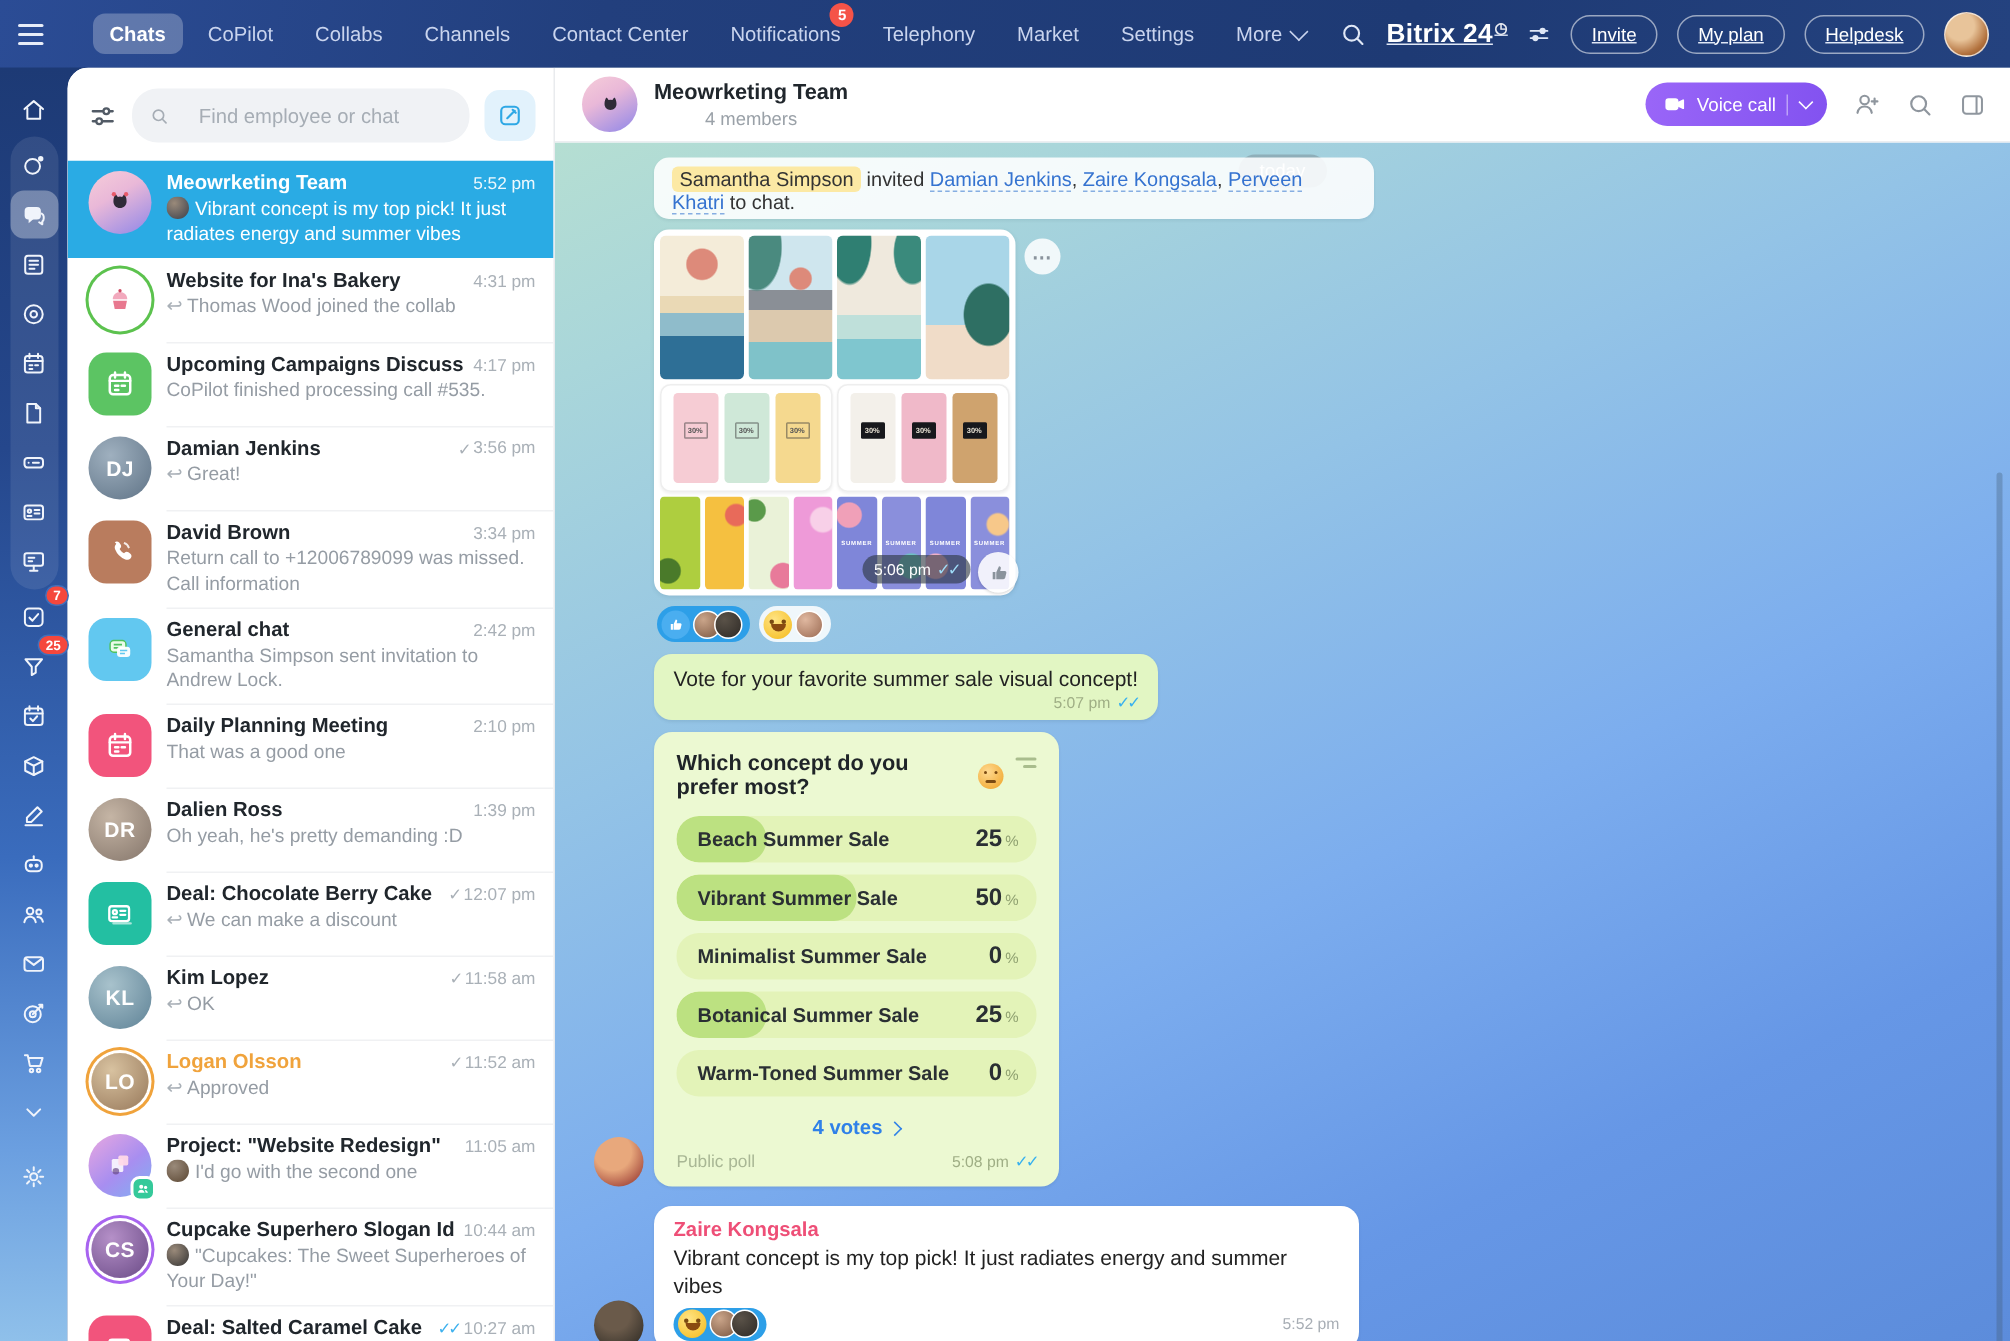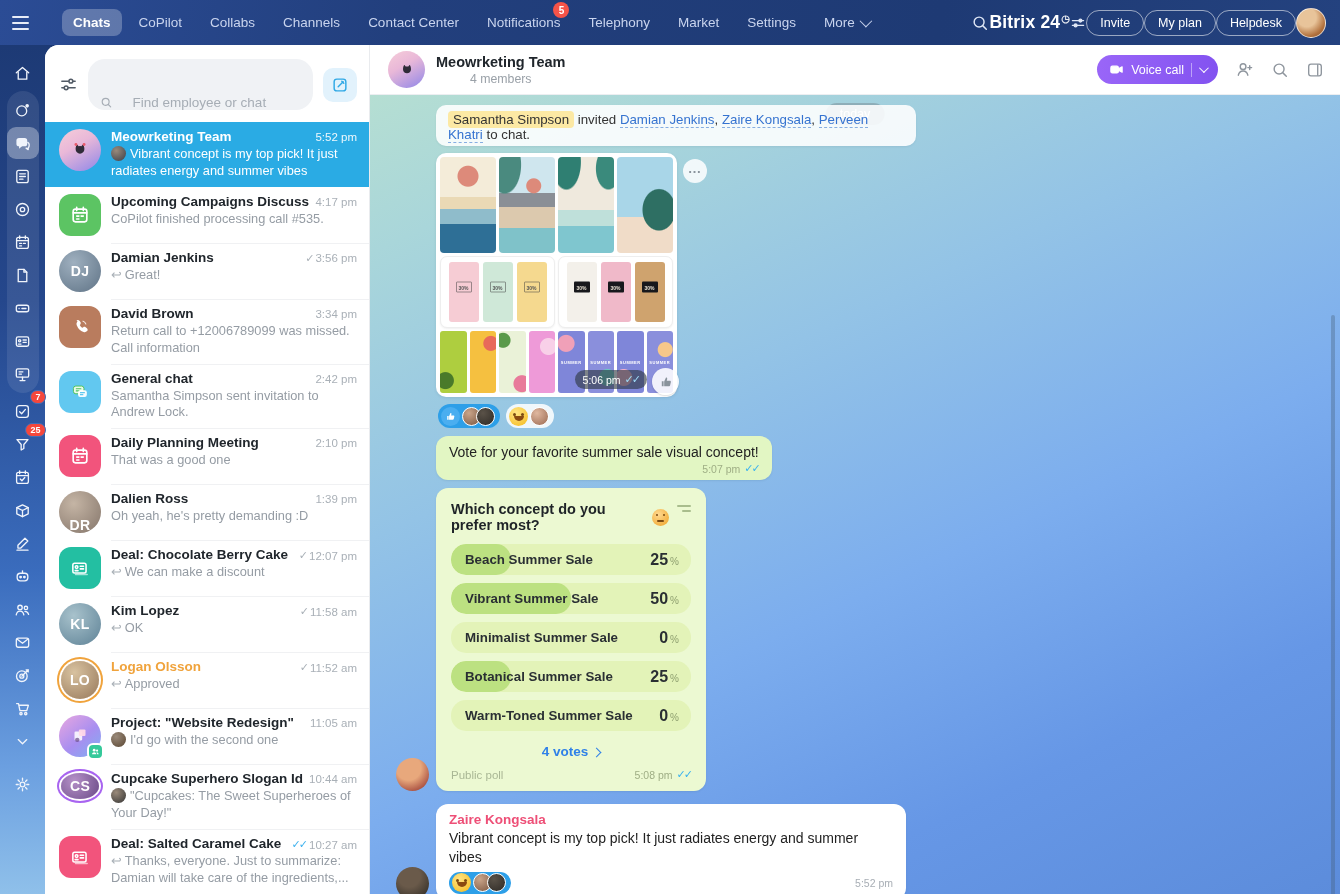--- a/index.html
+++ b/index.html
@@ -7,21 +7,21 @@
 
   
   .topbar { height:45px; background:linear-gradient(100deg,#2b4c95 0%,#223f7d 30%,#1e3a74 70%,#24427f 100%); display:flex; align-items:center; padding:0 14px 0 12px; position:relative; z-index:5; }
   .burger { width:26px; height:26px; display:flex; flex-direction:column; justify-content:center; gap:4px; margin-right:24px; cursor:pointer; }
   .burger i { display:block; height:2px; width:17px; background:#e8edf8; border-radius:2px; }
   .nav { display:flex; align-items:center; gap:6px; }
   .nav-item { position:relative; color:#c9d4ee; font-size:13.5px; padding:6px 11px; border-radius:8px; white-space:nowrap; cursor:pointer; display:flex; align-items:center; gap:5px; }
   .nav-item.active { background:rgba(255,255,255,.26); color:#fff; font-weight:bold; }
   .nav-badge { position:absolute; top:-7px; right:2px; background:#f55348; color:#fff; font-size:10px; font-weight:bold; min-width:16px; height:16px; border-radius:9px; display:flex; align-items:center; justify-content:center; padding:0 4px; }
   .nav-chev { width:9px; height:9px; border-right:1.6px solid #c9d4ee; border-bottom:1.6px solid #c9d4ee; transform:rotate(45deg) translateY(-2px); }
-  .top-right { margin-left:auto; display:flex; align-items:center; color:#dfe7f6; }
+  .top-right { margin-left:auto; display:flex; align-items:center; gap:13px; color:#dfe7f6;text-decoration:underline; }
   .brand { display:flex; align-items:flex-start; color:#fff; font-size:17.5px; font-weight:bold; letter-spacing:.2px; gap:1px; }
   .brand .clock { font-size:10px; margin-top:1px; opacity:.9; }
   .pillbtn { border:1px solid rgba(255,255,255,.55); color:#fff; font-size:12.5px; padding:5px 13px; border-radius:15px; cursor:pointer; white-space:nowrap; }
   .avatar-top { width:30px; height:30px; border-radius:50%; background:radial-gradient(circle at 35% 30%,#e8c49a 0 35%,#b2713d 70%,#7c4a22 100%); border:1.5px solid rgba(255,255,255,.7); cursor:pointer; }
   .ico { display:inline-flex; align-items:center; justify-content:center; }
 
   
   .app { display:flex; height:849px; }
   .rail { width:45px; background:linear-gradient(180deg,#1d3a75 0%,#25478c 30%,#3a6cbd 62%,#6b9fe0 85%,#8fc0ea 100%); display:flex; flex-direction:column; align-items:center; padding-top:12px; flex:none; }
   .rail-btn { width:32px; height:32px; border-radius:9px; display:flex; align-items:center; justify-content:center; color:#f0f4fb; position:relative; cursor:pointer; flex:none; }
@@ -30,21 +30,21 @@
   .rail-badge { position:absolute; top:-5px; right:-7px; background:#f5473c; color:#fff; font-size:9px; font-weight:bold; border-radius:8px; padding:1px 4px; border:1.5px solid #3f6fba; }
   .rail-col { display:flex; flex-direction:column; align-items:center; gap:1px; }
   .rail-gear { margin-top:11px; }
 
   .sheet { flex:1; display:flex; border-top-left-radius:14px; overflow:hidden; background:#fff; }
 
   
   .chatlist { width:325px; flex:none; background:#fff; border-right:1px solid #e9ebee; display:flex; flex-direction:column; }
   .cl-head { display:flex; align-items:center; gap:10px; padding:14px 12px 12px 14px; }
   .filter-ic { color:#525b66; cursor:pointer; display:flex; }
-  .search { flex:1; background:#f0f2f5; border-radius:17px; height:51px; display:flex; align-items:flex-end; padding:0 12px; gap:20px; color:#a6adb5; cursor:text; }
+  .search { flex:1; background:#f0f2f5; border-radius:17px; height:36px; display:flex; align-items:center; padding:0 12px; gap:20px; color:#a6adb5; cursor:text; }
   .search input { border:none; outline:none; background:transparent; font-size:13.5px; color:#333; width:100%; font-family:inherit; }
   .search input::placeholder { color:#a6adb5; }
   .compose { width:34px; height:34px; border-radius:10px; background:#e2f2fc; color:#2fa8e5; display:flex; align-items:center; justify-content:center; cursor:pointer; flex:none; }
   .cl-items { flex:1; overflow:hidden; }
   .ci { display:flex; gap:10px; padding:7px 12px 7px 14px; cursor:pointer; position:relative; }
   .ci + .ci:after { content:""; position:absolute; top:0; left:66px; right:0; height:1px; background:#f0f1f3; }
   .ci.selected { background:#2aabe4; }
   .ci.selected:after, .ci.selected + .ci:after { display:none; }
   .av { width:42px; height:42px; flex:none; display:flex; align-items:center; justify-content:center; position:relative; color:#fff; }
   .av-init { font-size:14px; font-weight:bold; color:#fff; letter-spacing:.3px; }
@@ -402,20 +402,38 @@
               <div class="ci-top">
                 <span class="ci-name">Meowrketing Team</span>
                 <span class="ci-time">
                   <span>5:52 pm</span>
                 </span>
               </div>
               <div class="ci-prev"><span class="mini-av" style="background:radial-gradient(circle at 35% 30%, #9a8a7a, #3a3f4a)"></span>Vibrant concept is my top pick! It just radiates energy and summer vibes</div>
             </div>
           </div>
           <div class="ci">
+            <div class="av" style="background:#fff;border-radius:50%;box-shadow:0 0 0 2px #fff,0 0 0 4px #5cc24e;margin:2px;width:38px;height:38px;">
+              <svg width="22" height="22" viewBox="0 0 20 20">
+                <path d="M5.6 9.6c0-2.8 2-4.5 4.4-4.5s4.4 1.7 4.4 4.5z" fill="#f2a9bd"></path>
+                <path d="M5.8 10.4h8.4l-1 5H6.8z" fill="#e8788f"></path>
+                <circle cx="10" cy="4.4" r="1" fill="#d04a62"></circle>
+              </svg>
+            </div>
+            <div class="ci-body">
+              <div class="ci-top">
+                <span class="ci-name">Website for Ina's Bakery</span>
+                <span class="ci-time">
+                  <span>4:31 pm</span>
+                </span>
+              </div>
+              <div class="ci-prev"><span class="reply-arr">↩</span>Thomas Wood joined the collab</div>
+            </div>
+          </div>
+          <div class="ci">
             <div class="av" style="background:#5cc463;border-radius:12px;">
               <svg width="22" height="22" viewBox="0 0 20 20" fill="none" stroke="currentColor" stroke-width="1.5" stroke-linecap="round" stroke-linejoin="round">
                 <rect x="3.8" y="4.6" width="12.4" height="11.6" rx="2"></rect>
                 <path d="M3.8 8.1h12.4M7 3v3M13 3v3"></path>
                 <path d="M7 11h2M11 11h2M7 13.6h2"></path>
               </svg>
             </div>
             <div class="ci-body">
               <div class="ci-top">
                 <span class="ci-name">Upcoming Campaigns Discussion</span>
@@ -489,21 +507,21 @@
               <div class="ci-top">
                 <span class="ci-name">Daily Planning Meeting</span>
                 <span class="ci-time">
                   <span>2:10 pm</span>
                 </span>
               </div>
               <div class="ci-prev">That was a good one</div>
             </div>
           </div>
           <div class="ci">
-            <div class="av" style="background:radial-gradient(circle at 35% 30%,#c5b5a5,#84756a);border-radius:50%;align-items:flex-end;">
+            <div class="av" style="background:radial-gradient(circle at 35% 30%,#c5b5a5,#84756a);border-radius:50%;">
               <span class="av-init">DR</span>
             </div>
             <div class="ci-body">
               <div class="ci-top">
                 <span class="ci-name">Dalien Ross</span>
                 <span class="ci-time">
                   <span>1:39 pm</span>
                 </span>
               </div>
               <div class="ci-prev">Oh yeah, he's pretty demanding :D</div>
@@ -579,21 +597,21 @@
               <div class="ci-top">
                 <span class="ci-name">Project: "Website Redesign"</span>
                 <span class="ci-time">
                   <span>11:05 am</span>
                 </span>
               </div>
               <div class="ci-prev"><span class="mini-av" style="background:radial-gradient(circle at 35% 30%, #9a8a7a, #5a4632)"></span>I'd go with the second one</div>
             </div>
           </div>
           <div class="ci">
-            <div class="av" style="background:radial-gradient(circle at 35% 30%,#b590c8,#6a4a86);border-radius:50%;box-shadow:0 0 0 2px #fff,0 0 0 4px #a864f0;margin:2px;width:38px;height:26px;">
+            <div class="av" style="background:radial-gradient(circle at 35% 30%,#b590c8,#6a4a86);border-radius:50%;box-shadow:0 0 0 2px #fff,0 0 0 4px #a864f0;margin:2px;width:38px;height:38px;">
               <span class="av-init">CS</span>
             </div>
             <div class="ci-body">
               <div class="ci-top">
                 <span class="ci-name">Cupcake Superhero Slogan Ideas</span>
                 <span class="ci-time">
                   <span>10:44 am</span>
                 </span>
               </div>
               <div class="ci-prev"><span class="mini-av" style="background:radial-gradient(circle at 35% 30%, #9a8a7a, #333333)"></span>"Cupcakes: The Sweet Superheroes of Your Day!"</div>

